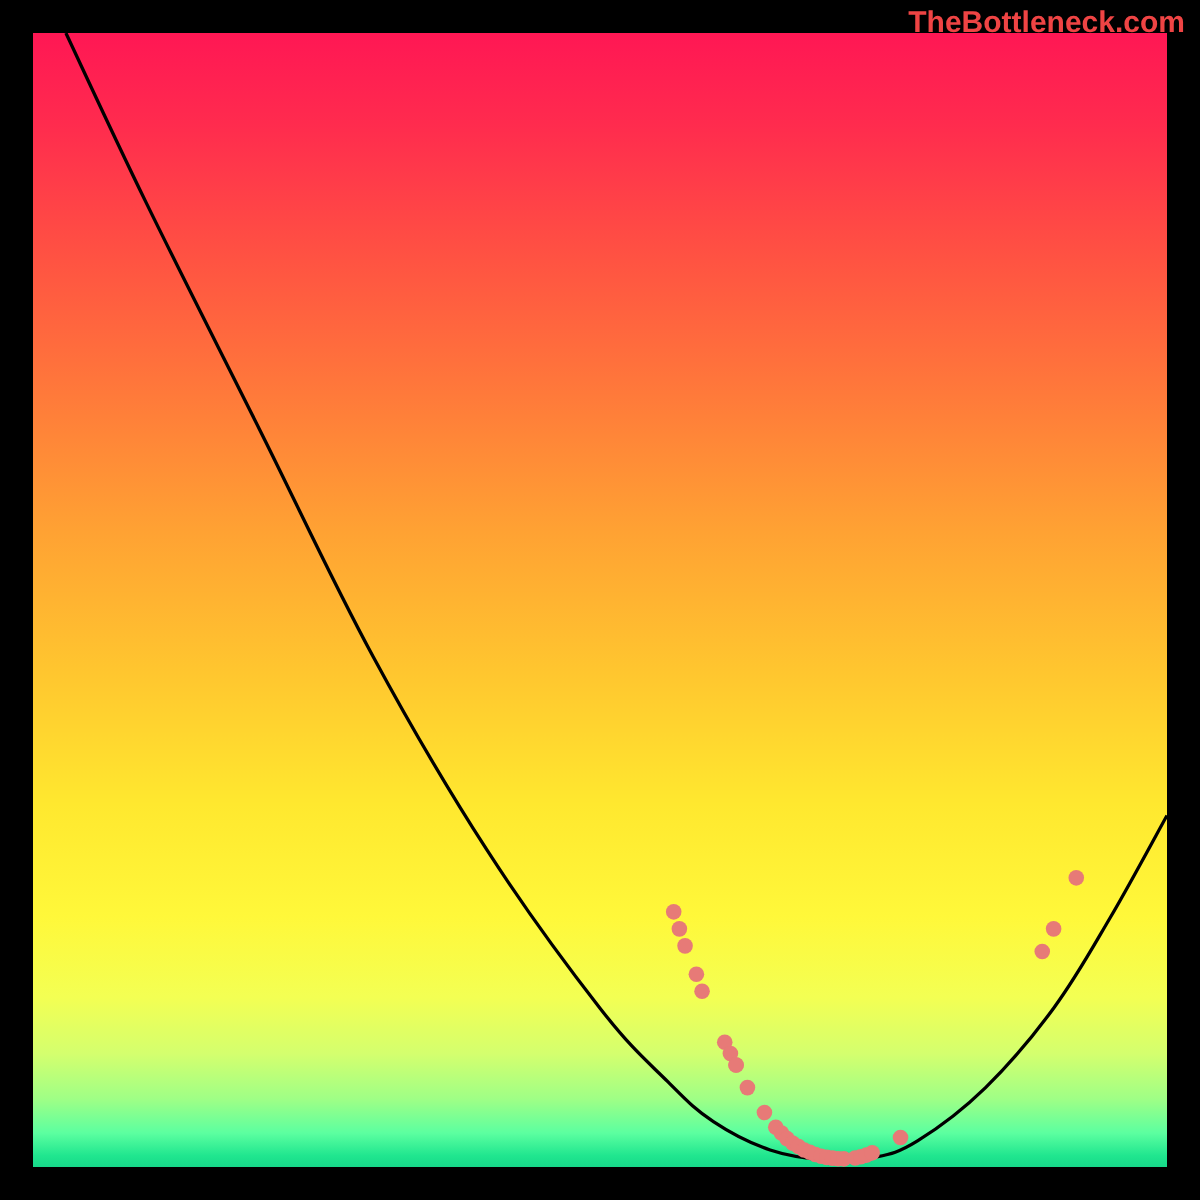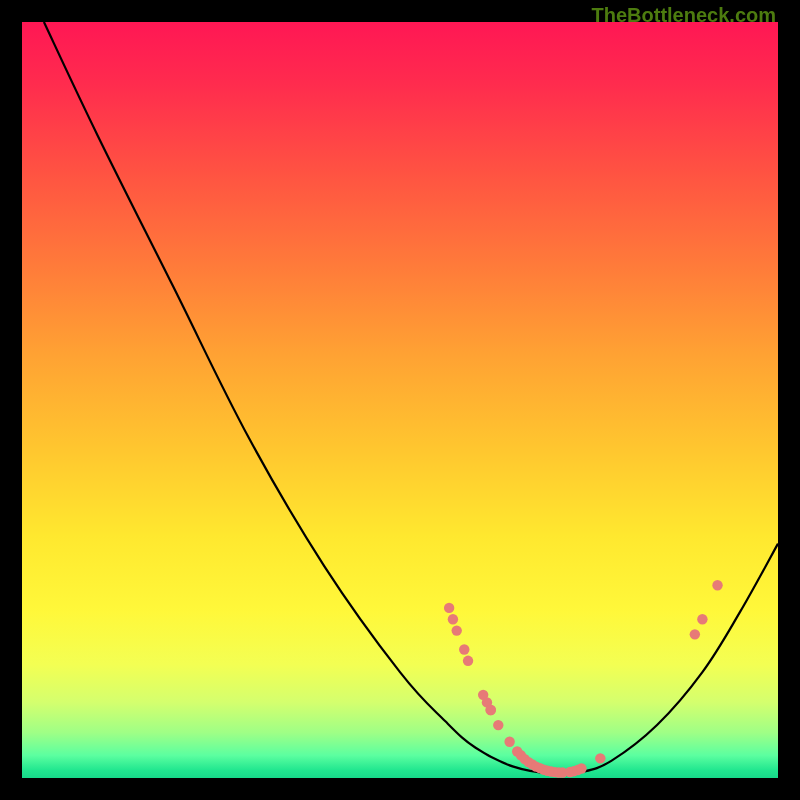--- a/index.html
+++ b/index.html
@@ -6,22 +6,22 @@
   body {
     width: 800px;
     height: 800px;
     background: #000;
     position: relative;
     font-family: Arial, sans-serif;
   }
   .watermark {
     position: absolute;
     top: 4px;
-    right: 24px;
-    color: #4d7c0f;
+    right: 10px;
+    color: #ef4444;
     font-size: 20px;
     font-weight: bold;
     z-index: 10;
   }
   .plot-area {
     position: absolute;
     left: 22px;
     top: 22px;
     width: 756px;
     height: 756px;

